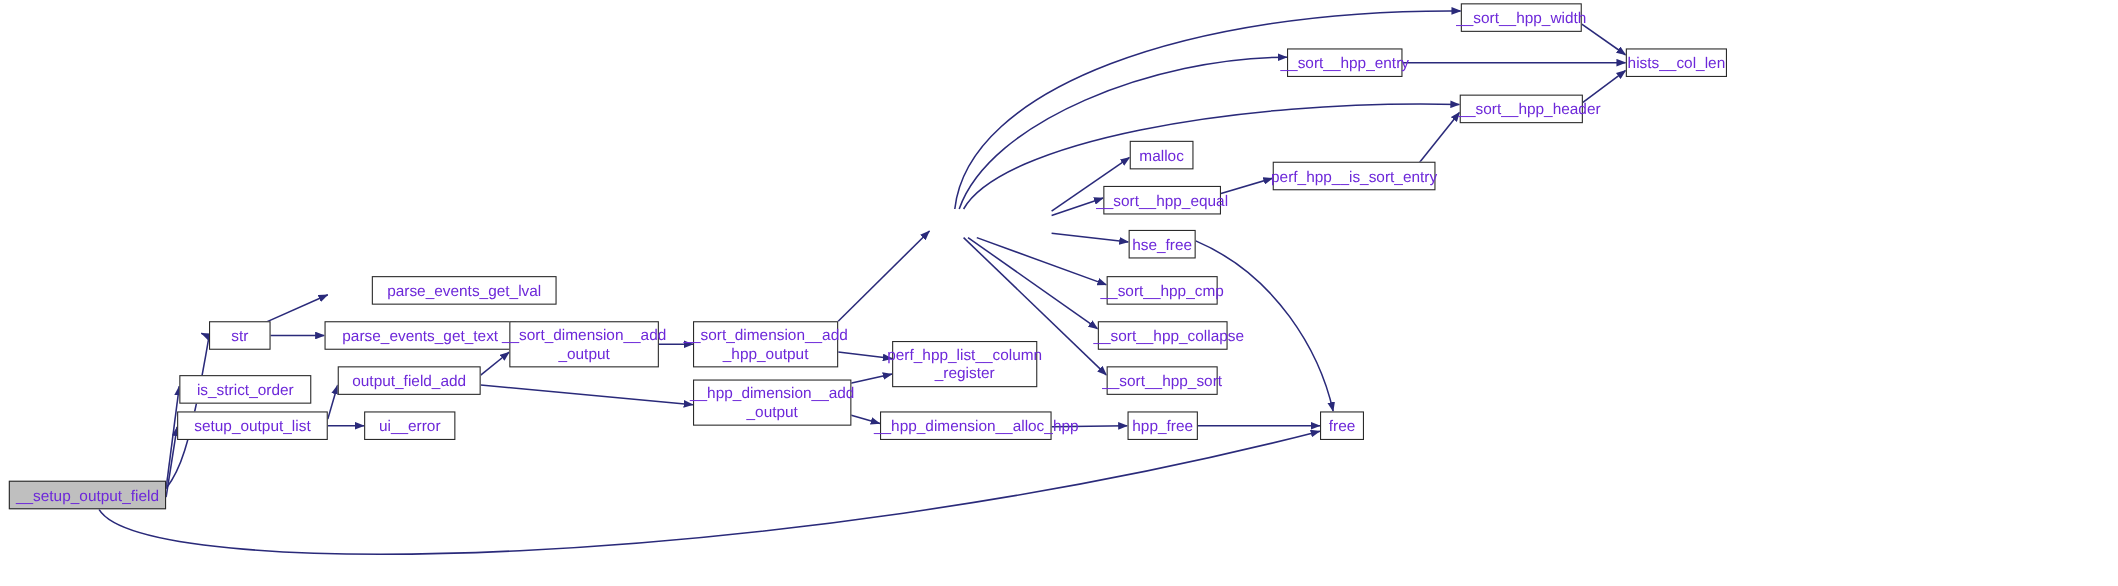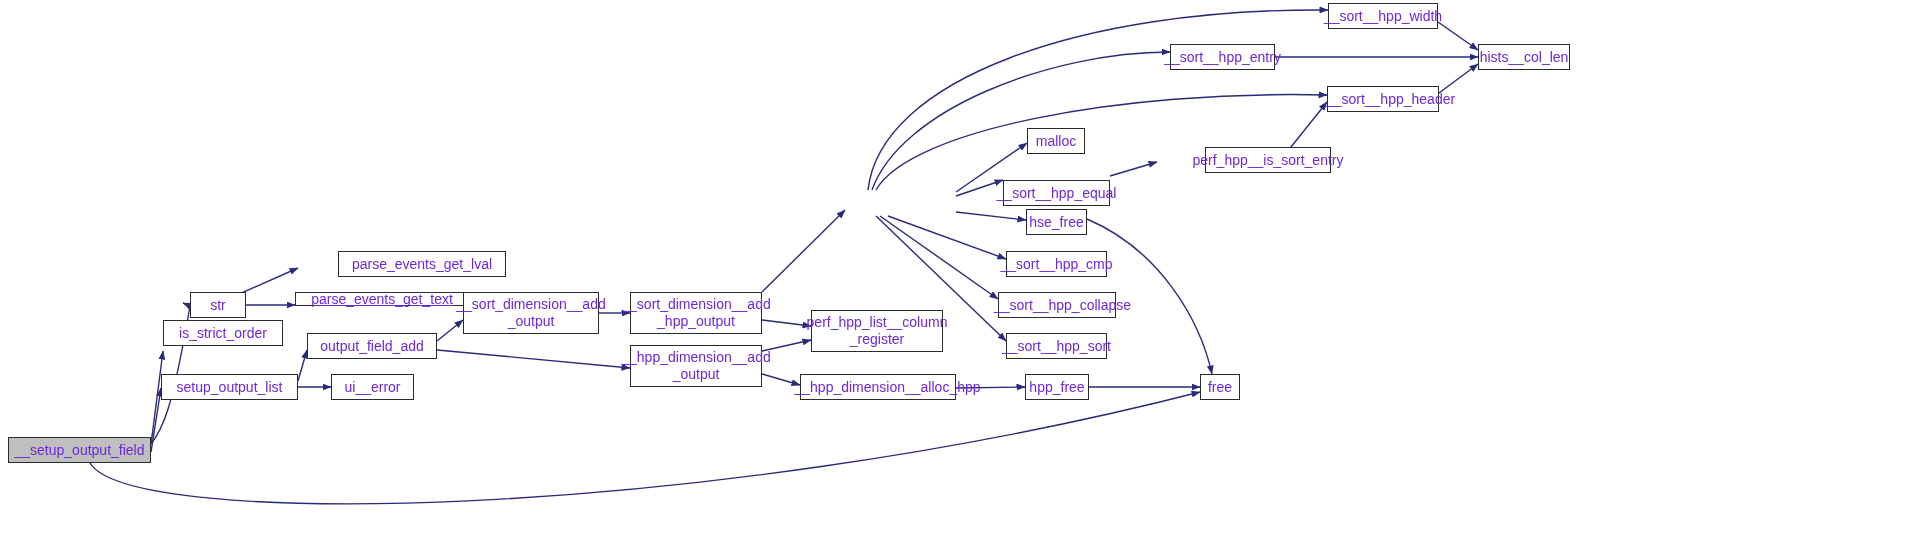--- a/index.html
+++ b/index.html
@@ -97,42 +97,42 @@
         <path d="M 1287 152 L 1327 102" fill="none" stroke="#2a2a7a" stroke-width="1.4" marker-end="url(#arrowhead)"></path>
         <path d="M 1275 57 L 1478 57" fill="none" stroke="#2a2a7a" stroke-width="1.4" marker-end="url(#arrowhead)"></path>
         <path d="M 1438 22 L 1478 50" fill="none" stroke="#2a2a7a" stroke-width="1.4" marker-end="url(#arrowhead)"></path>
         <path d="M 1439 93 L 1478 64" fill="none" stroke="#2a2a7a" stroke-width="1.4" marker-end="url(#arrowhead)"></path>
         <path d="M 1087 219 C 1160 250 1200 320 1212 374" fill="none" stroke="#2a2a7a" stroke-width="1.4" marker-end="url(#arrowhead)"></path>
       </g>
   </svg>
   <div id="node-layer">
       <div class="node highlight" style="left: 8px; top: 437px; width: 143px; height: 26px;"><span class="label">__setup_output_field</span></div>
       <div class="node" style="left: 190px; top: 292px; width: 56px; height: 26px;"><span class="label">str</span></div>
-      <div class="node" style="left: 163px; top: 320px; width: 120px; height: 26px;"><span class="label">is_strict_order</span></div>
+      <div class="node" style="left: 163px; top: 341px; width: 120px; height: 26px;"><span class="label">is_strict_order</span></div>
       <div class="node" style="left: 161px; top: 374px; width: 137px; height: 26px;"><span class="label">setup_output_list</span></div>
       <div class="node" style="left: 298px; top: 251px; width: 168px; height: 26px; margin-left: 40px;"><span class="label">parse_events_get_lval</span></div>
-      <div class="node" style="left: 295px; top: 292px; width: 174px; height: 14px; text-decoration: underline;"><span class="label">parse_events_get_text</span></div>
+      <div class="node" style="left: 295px; top: 292px; width: 174px; height: 26px;"><span class="label">parse_events_get_text</span></div>
       <div class="node" style="left: 307px; top: 333px; width: 130px; height: 26px;"><span class="label">output_field_add</span></div>
       <div class="node" style="left: 331px; top: 374px; width: 83px; height: 26px;"><span class="label">ui__error</span></div>
       <div class="node" style="left: 463px; top: 292px; width: 136px; height: 42px;"><span class="label">__sort_dimension__add
 _output</span></div>
       <div class="node" style="left: 630px; top: 292px; width: 132px; height: 42px;"><span class="label">__sort_dimension__add
 _hpp_output</span></div>
-      <div class="node" style="left: 630px; top: 345px; width: 132px; height: 42px;"><span class="label">__hpp_dimension__add
+      <div class="node" style="left: 630px; top: 345px; width: 144px; height: 42px;"><span class="label">__hpp_dimension__add
 _output</span></div>
       <div class="node" style="left: 811px; top: 310px; width: 132px; height: 42px;"><span class="label">perf_hpp_list__column
 _register</span></div>
       <div class="node" style="left: 800px; top: 374px; width: 156px; height: 26px; padding-left: 19px;"><span class="label">__hpp_dimension__alloc_hpp</span></div>
       <div class="node" style="left: 1027px; top: 128px; width: 58px; height: 26px;"><span class="label">malloc</span></div>
-      <div class="node" style="left: 1003px; top: 180px; width: 107px; height: 26px;"><span class="label">__sort__hpp_equal</span></div>
+      <div class="node" style="left: 1003px; top: 169px; width: 107px; height: 26px;"><span class="label">__sort__hpp_equal</span></div>
       <div class="node" style="left: 1026px; top: 209px; width: 61px; height: 26px;"><span class="label">hse_free</span></div>
       <div class="node" style="left: 1006px; top: 251px; width: 101px; height: 26px;"><span class="label">__sort__hpp_cmp</span></div>
       <div class="node" style="left: 998px; top: 292px; width: 118px; height: 26px; padding-left: 11px;"><span class="label">__sort__hpp_collapse</span></div>
       <div class="node" style="left: 1006px; top: 333px; width: 101px; height: 26px;"><span class="label">__sort__hpp_sort</span></div>
       <div class="node" style="left: 1025px; top: 374px; width: 64px; height: 26px;"><span class="label">hpp_free</span></div>
-      <div class="node" style="left: 1157px; top: 147px; width: 126px; height: 26px; margin-left: 48px;"><span class="label">perf_hpp__is_sort_entry</span></div>
+      <div class="node" style="left: 1157px; top: 147px; width: 148px; height: 26px;"><span class="label">perf_hpp__is_sort_entry</span></div>
       <div class="node" style="left: 1170px; top: 44px; width: 105px; height: 26px;"><span class="label">__sort__hpp_entry</span></div>
       <div class="node" style="left: 1327px; top: 86px; width: 112px; height: 26px; padding-left: 15px;"><span class="label">__sort__hpp_header</span></div>
       <div class="node" style="left: 1328px; top: 3px; width: 110px; height: 26px;"><span class="label">__sort__hpp_width</span></div>
       <div class="node" style="left: 1478px; top: 44px; width: 92px; height: 26px;"><span class="label">hists__col_len</span></div>
       <div class="node" style="left: 1200px; top: 374px; width: 40px; height: 26px;"><span class="label">free</span></div>
     </div>
 </div>
 
 </body></html>

